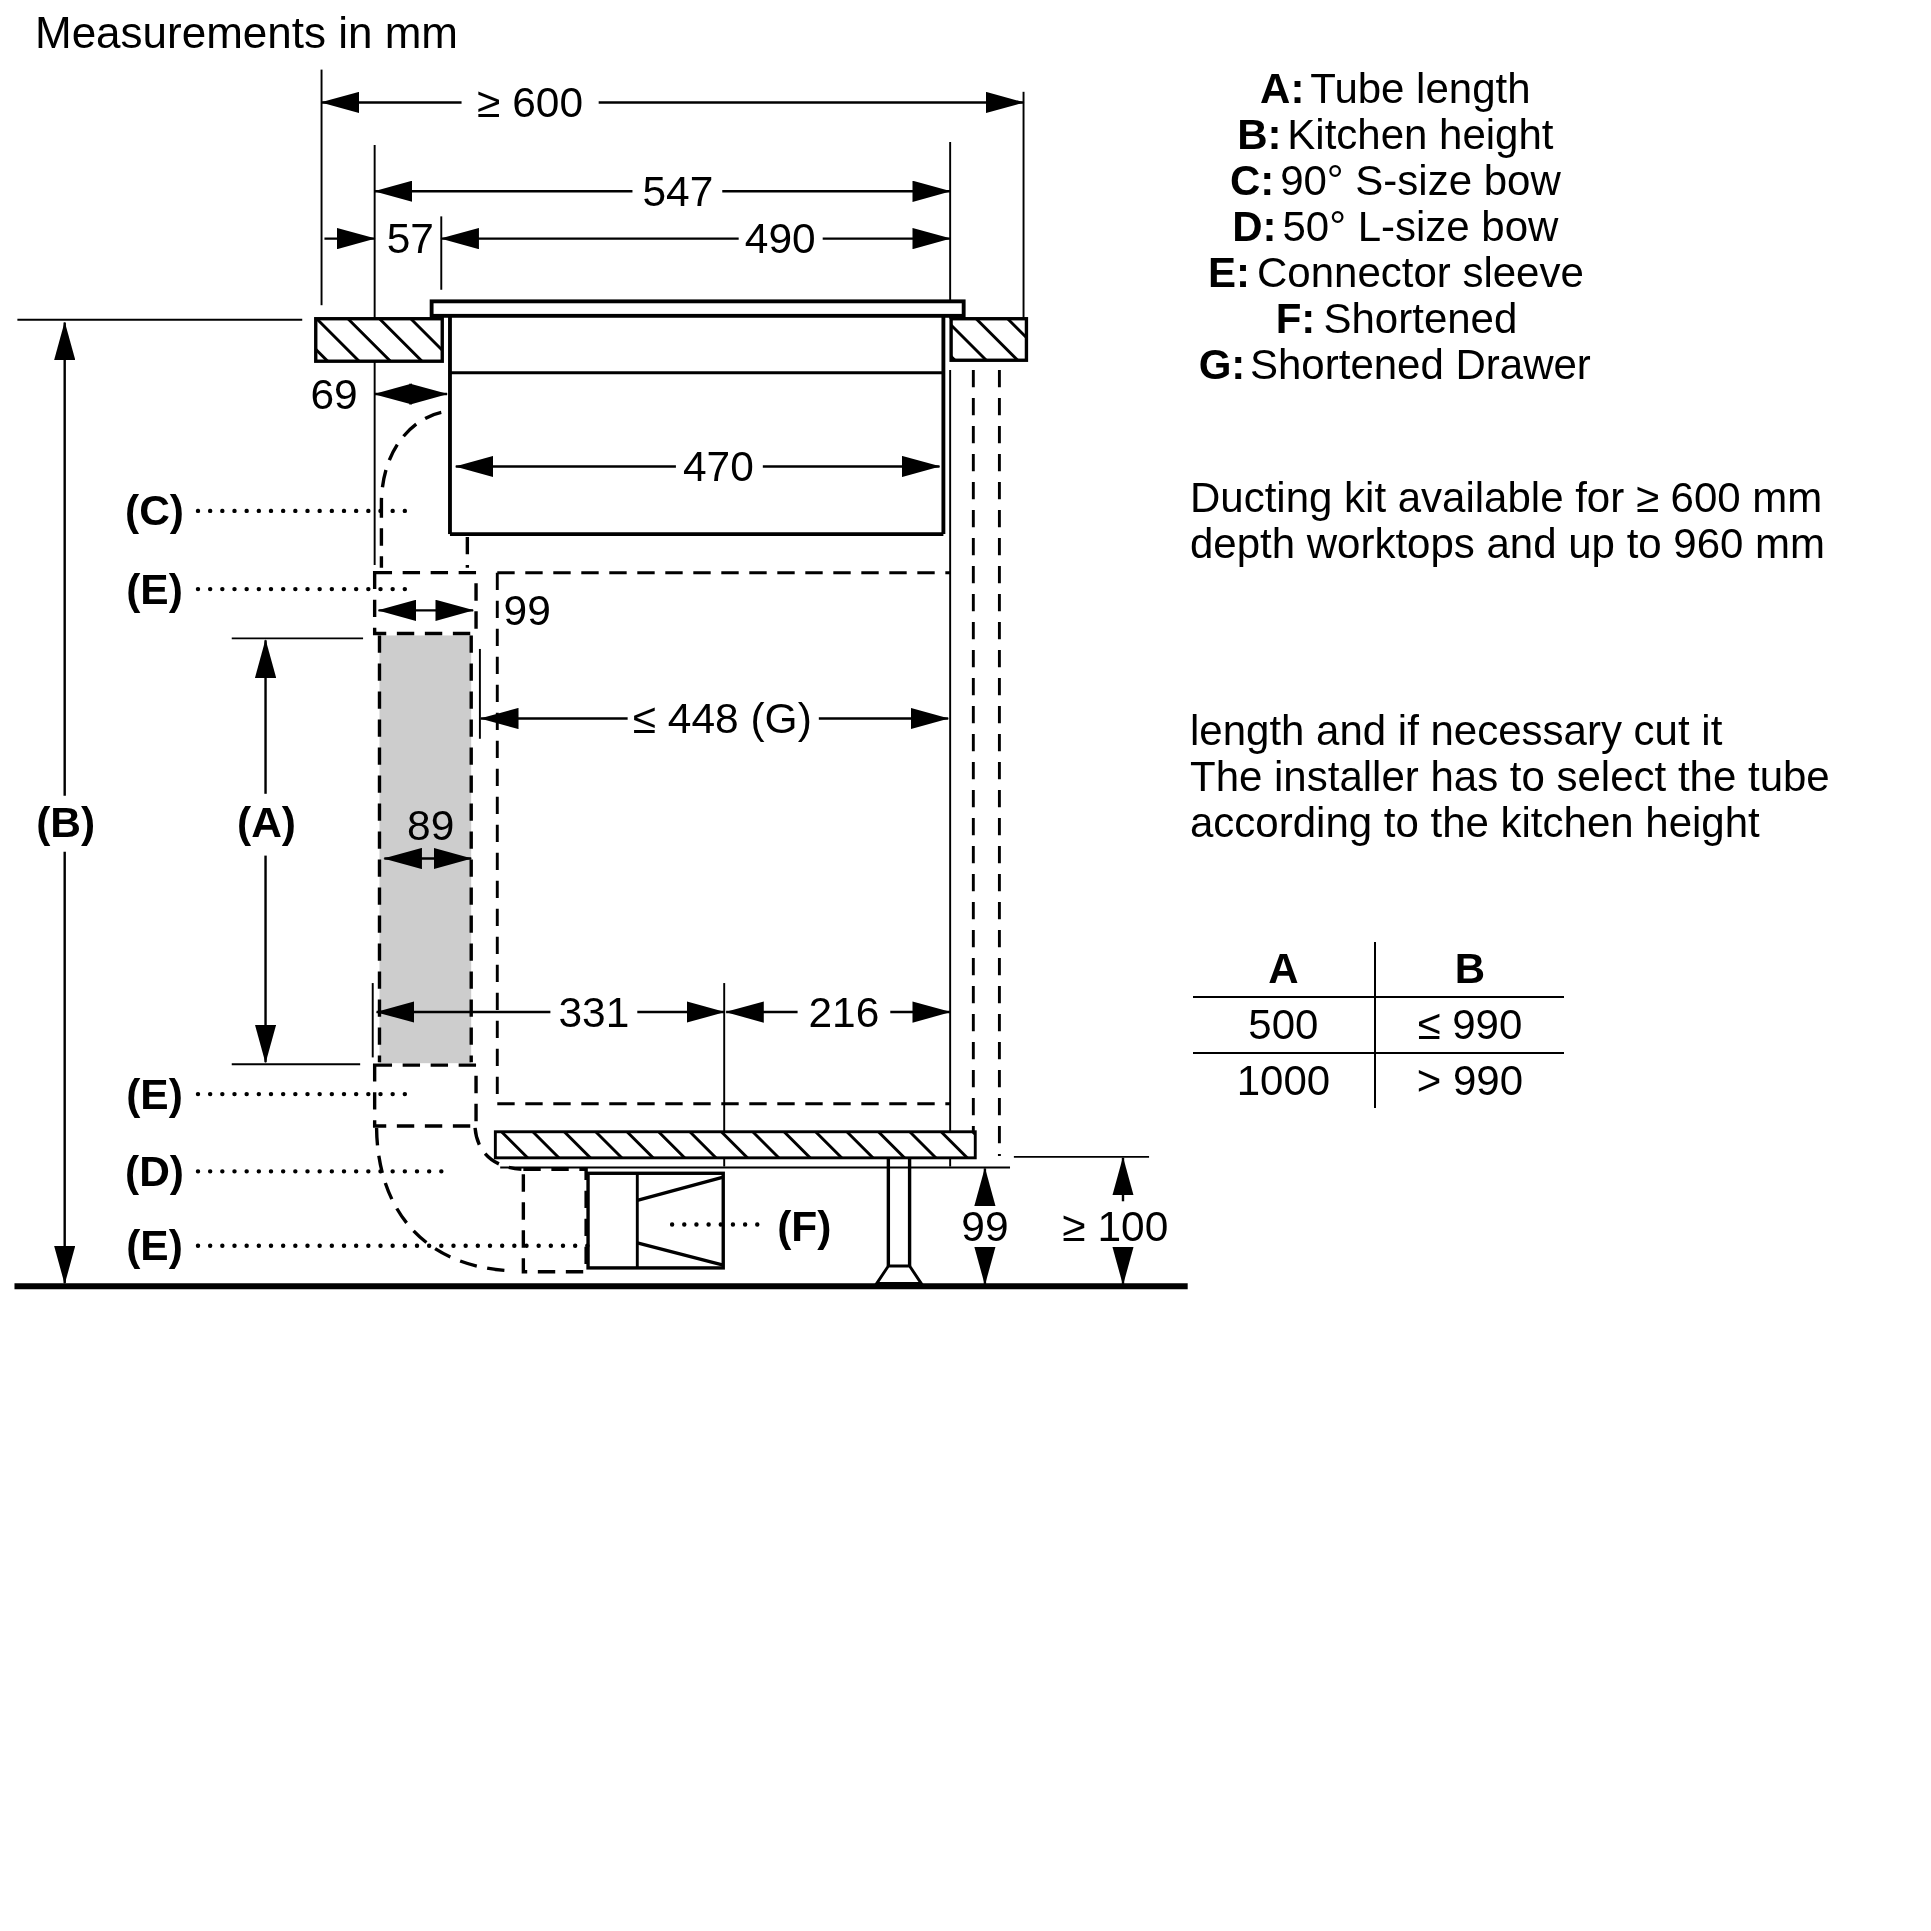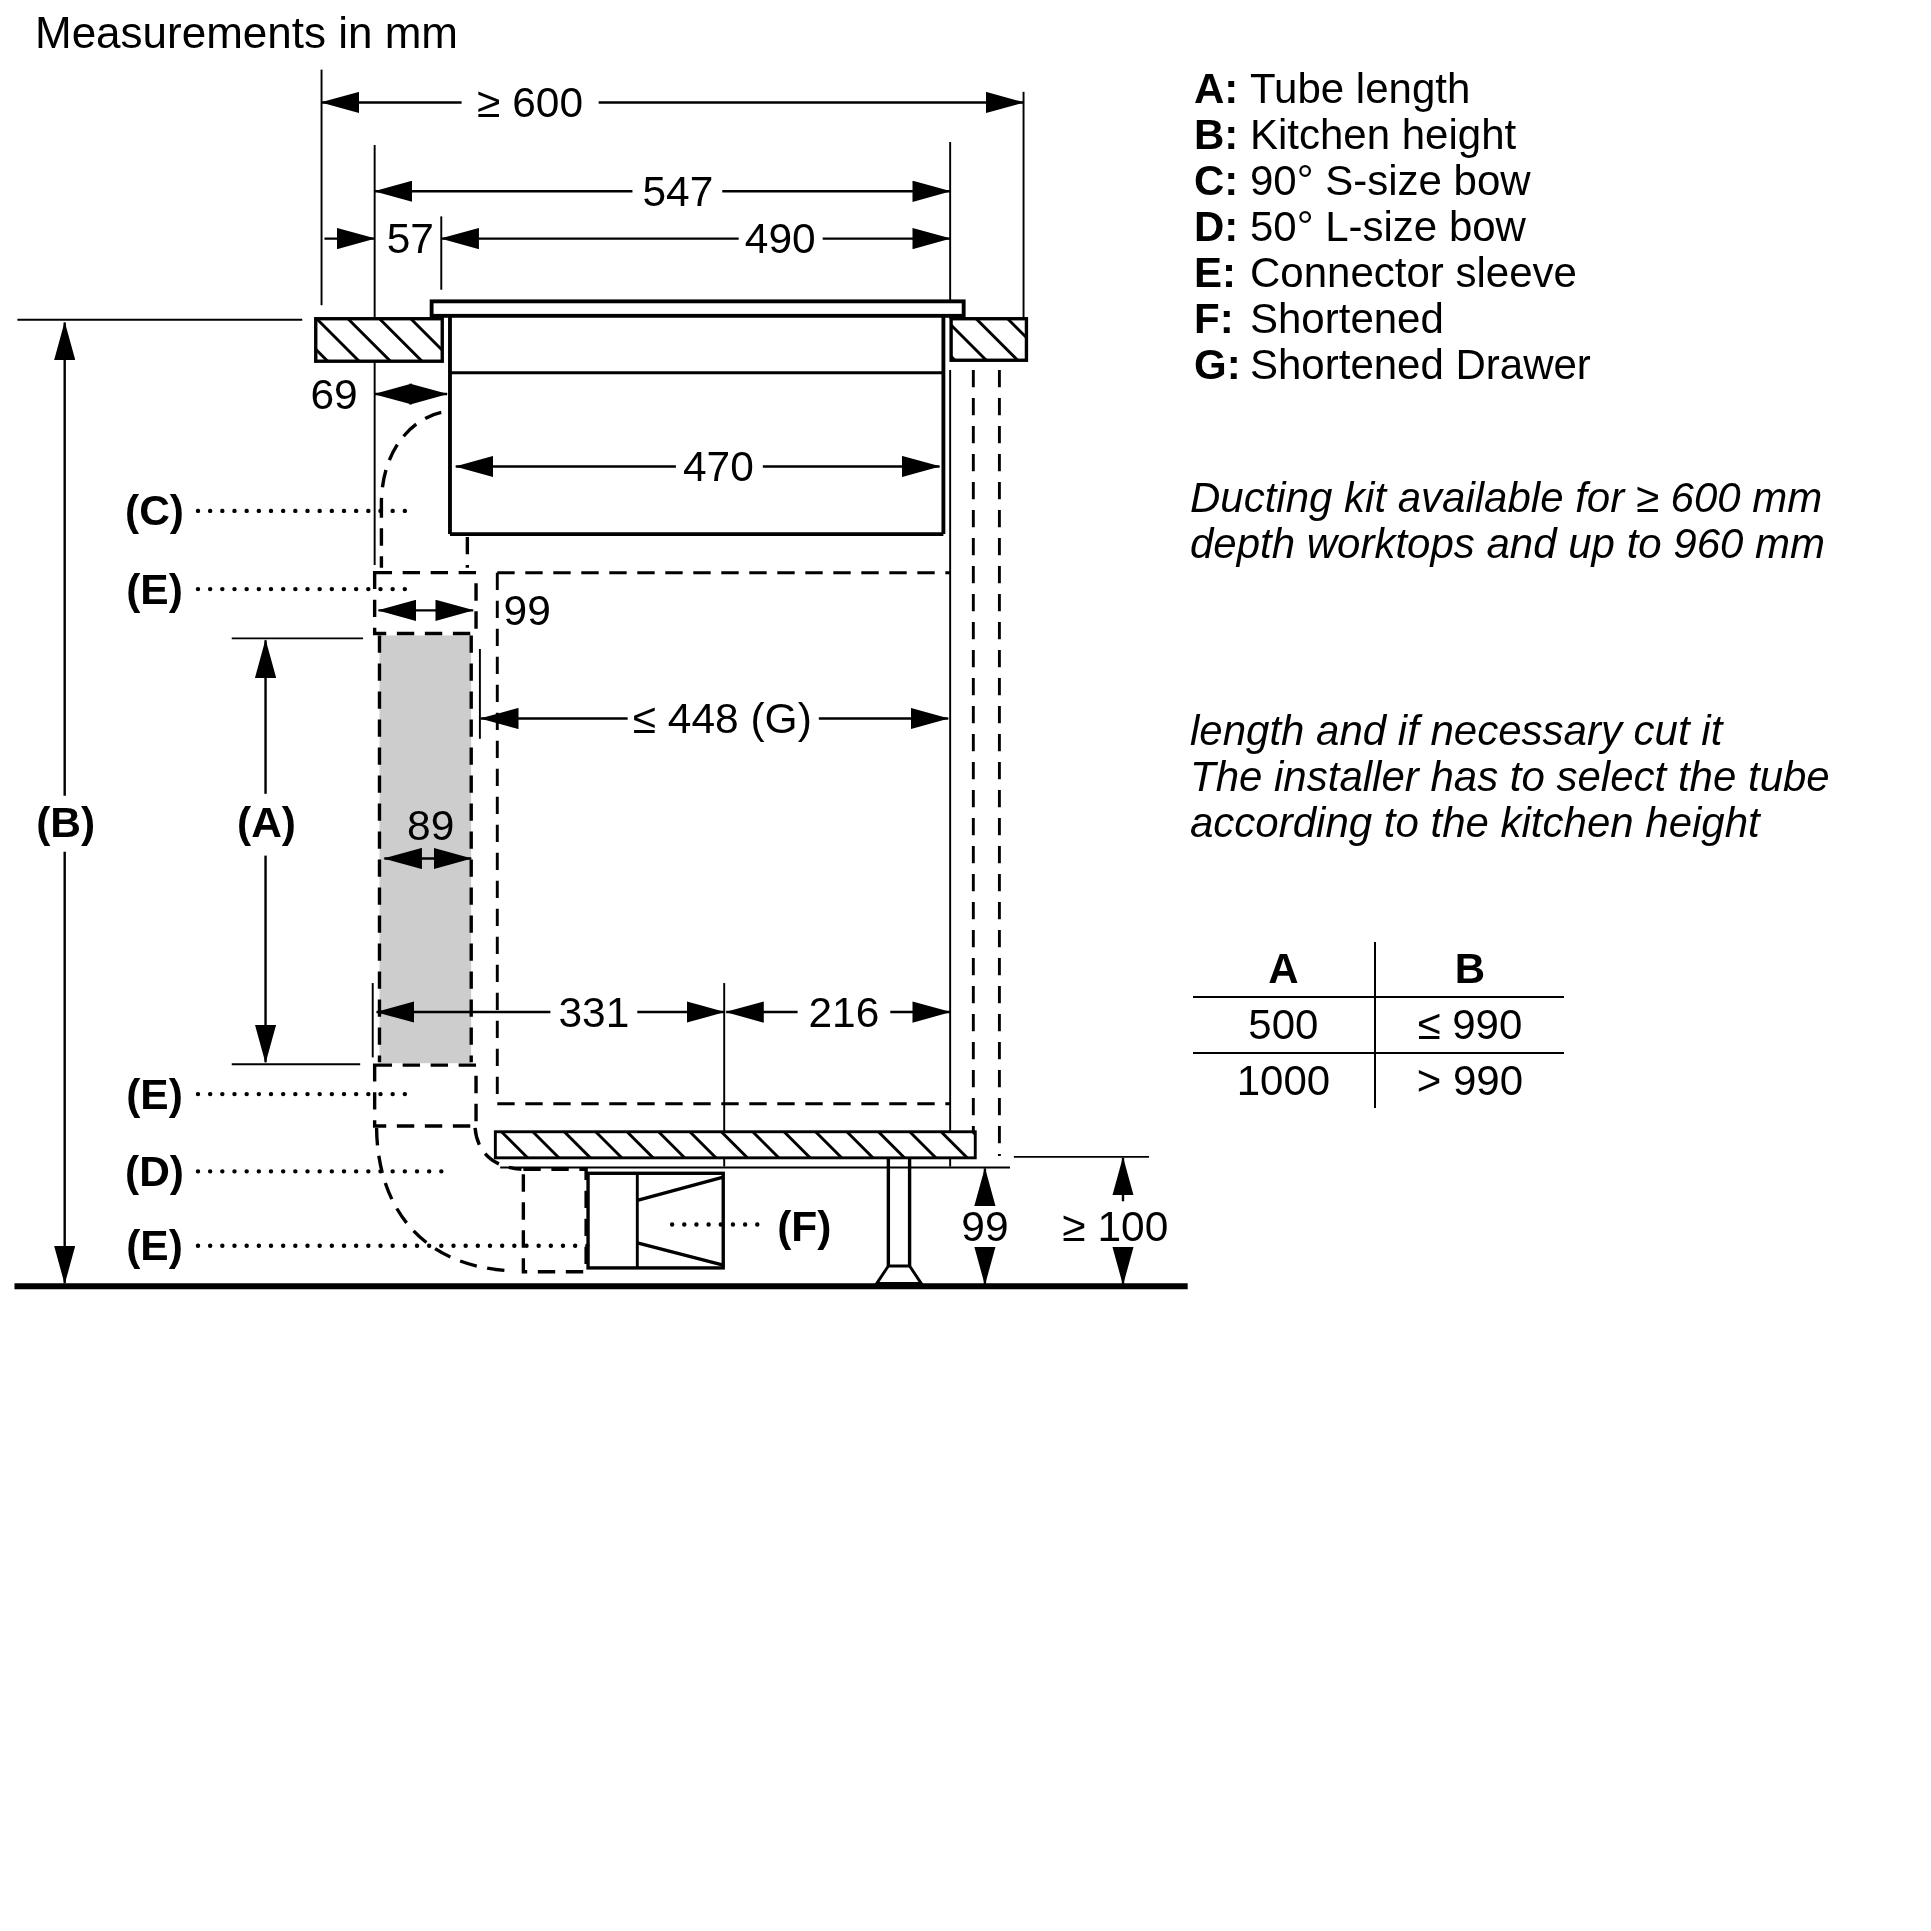--- a/index.html
+++ b/index.html
@@ -1,23 +1,23 @@
 <!DOCTYPE html>
 <html><head>
 <meta charset="utf-8">
 <style>
   html,body{margin:0;padding:0;background:#ffffff;}
   body{width:1931px;height:1931px;position:relative;font-family:"Liberation Sans",sans-serif;color:#000;}
   .abs{position:absolute;}
   #diagram-svg{position:absolute;left:0;top:0;}
   .page-title{left:35px;top:7.7px;font-size:44px;line-height:50px;white-space:nowrap;}
-  .legend{left:1194px;top:66px;font-size:42px;line-height:46px;}
+  .legend{left:1194px;top:66px;font-size:42px;line-height:46px;text-align:center;}
   .legend-row{white-space:nowrap;}
   .legend-letter{display:inline-block;min-width:56px;font-weight:bold;}
-  .note{font-size:42px;line-height:46px;white-space:nowrap;font-style:italic;}
+  .note{font-size:42px;line-height:46px;white-space:nowrap;}
   .note-ducting{left:1190px;top:475px;}
   .note-installer{left:1190px;top:708px;}
   .spec-table{left:1193px;top:942px;width:371px;border-collapse:collapse;font-size:42px;}
   .spec-table td,.spec-table th{height:54px;text-align:center;vertical-align:middle;padding:0;}
   .spec-table th{font-weight:bold;}
   .spec-table .c1{border-right:2.9px solid #000;width:49%;}
   .spec-table .hr td,.spec-table .hr th{border-bottom:2.9px solid #000;}
   .spec-table .mr td{border-bottom:2.9px solid #000;margin-top:41px;}
   svg text{font-family:"Liberation Sans",sans-serif;fill:#000;}
   .dim-t{font-size:44px;}

